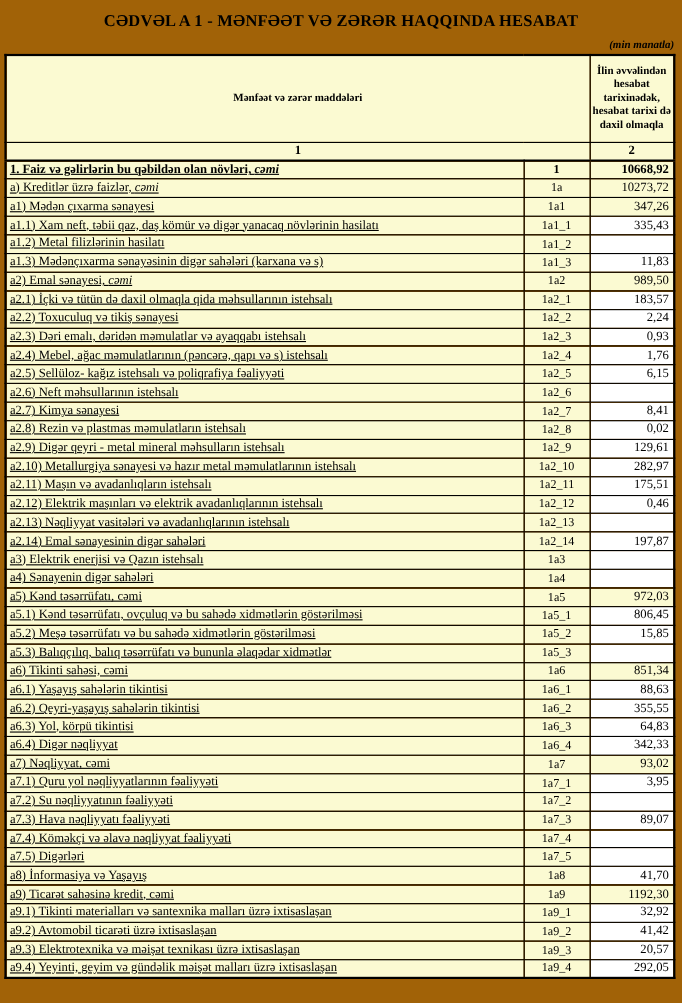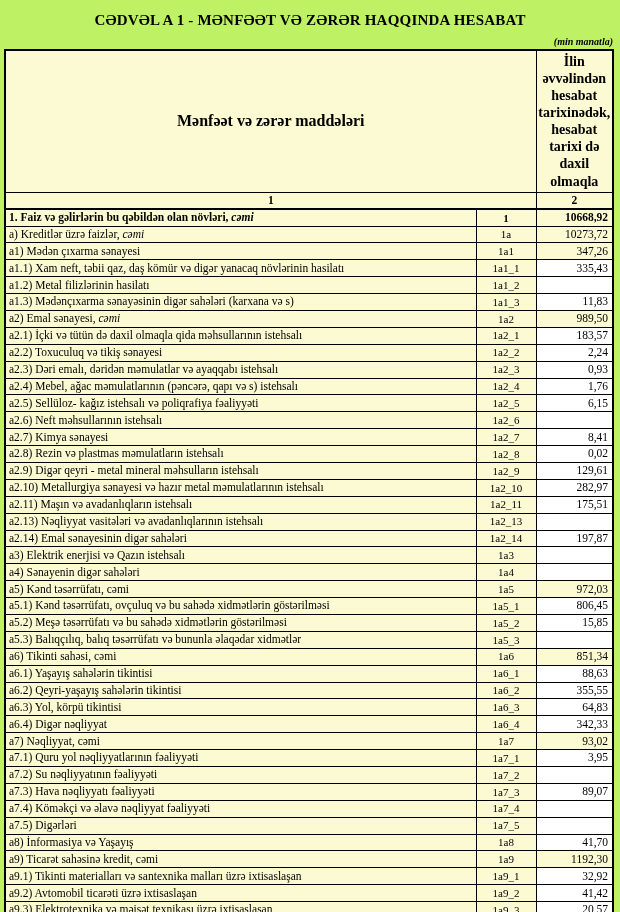--- a/index.html
+++ b/index.html
@@ -1,21 +1,21 @@
 <!DOCTYPE html>
 <html style="--cell-bg: #FBFAD2; --input-bg: #FFFFFF; --border: #000000;"><head>
 <meta charset="utf-8">
 <style>
   * { margin: 0; padding: 0; box-sizing: border-box; }
   html, body { background: #ffffff; }
   .page {
     position: relative;
     width: 620px;
     height: 912px;
-    background: #bef264;
+    background: #a16207;
     overflow: hidden;
     font-family: "Liberation Serif", "DejaVu Serif", serif;
     color: #000;
   }
   .title {
     padding-top: 12px;
     text-align: center;
     font-size: 15px;
     font-weight: bold;
     letter-spacing: 0.2px;
@@ -43,42 +43,43 @@
     font-size: 11.5px;
     line-height: 1.15;
     vertical-align: middle;
     overflow: hidden;
   }
   
   tr.header-row { height: 79px; }
   td.items-head {
     text-align: center;
     font-weight: bold;
-    font-size: 16px;
+    font-size: 10px;
   }
   td.value-head {
     text-align: center;
     font-weight: bold;
-    font-size: 14px;
+    font-size: 10px;
     line-height: 1.22;
     padding: 2px 1px;
     white-space: normal;
   }
   tr.num-row { height: 17px; }
   tr.num-row td {
     text-align: center;
     font-weight: bold;
     border-bottom: 2px solid var(--border, #000);
   }
   
   tbody tr { height: 16.9px; }
   td.lbl {
     padding: 0 2px 0 3px;
     white-space: nowrap;
     text-align: left;
+    text-decoration: underline;
   }
   td.lbl em { font-style: italic; font-weight: inherit; }
   td.code {
     text-align: center;
     font-size: 11px;
     padding: 0 1px;
     white-space: nowrap;
   }
   td.value {
     text-align: right;
@@ -215,20 +216,25 @@
     <td class="code">1a2_10</td>
     <td class="value">282,97</td>
   </tr>
 
   <tr>
     <td class="lbl"><span>a2.11) Maşın və avadanlıqların istehsalı</span><em></em></td>
     <td class="code">1a2_11</td>
     <td class="value">175,51</td>
   </tr>
 
+  <tr>
+    <td class="lbl"><span>a2.12) Elektrik maşınları və elektrik avadanlıqlarının istehsalı</span><em></em></td>
+    <td class="code">1a2_12</td>
+    <td class="value">0,46</td>
+  </tr>
 
   <tr>
     <td class="lbl"><span>a2.13) Nəqliyyat vasitələri və avadanlıqlarının istehsalı</span><em></em></td>
     <td class="code">1a2_13</td>
     <td class="value"></td>
   </tr>
 
   <tr>
     <td class="lbl"><span>a2.14) Emal sənayesinin digər sahələri</span><em></em></td>
     <td class="code">1a2_14</td>

